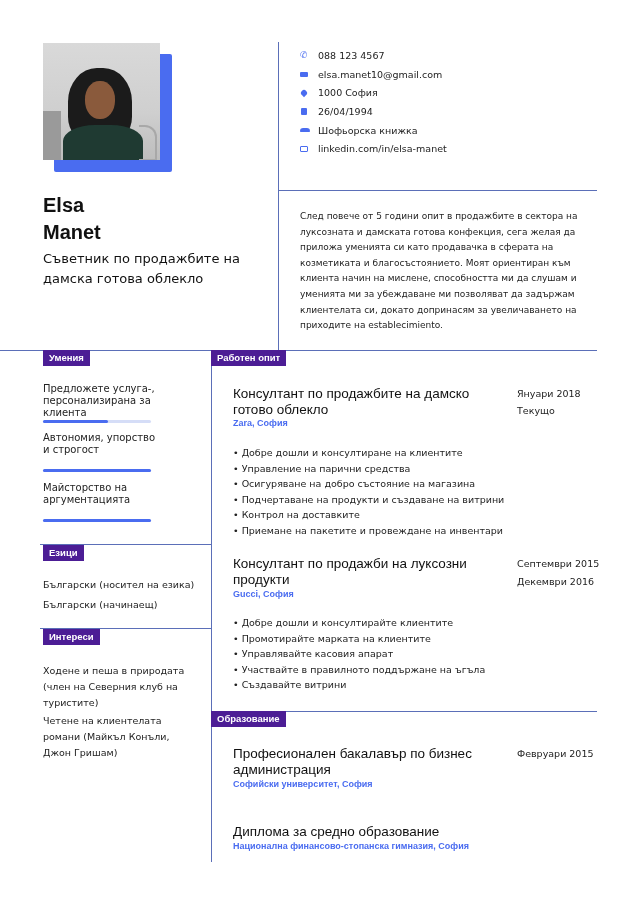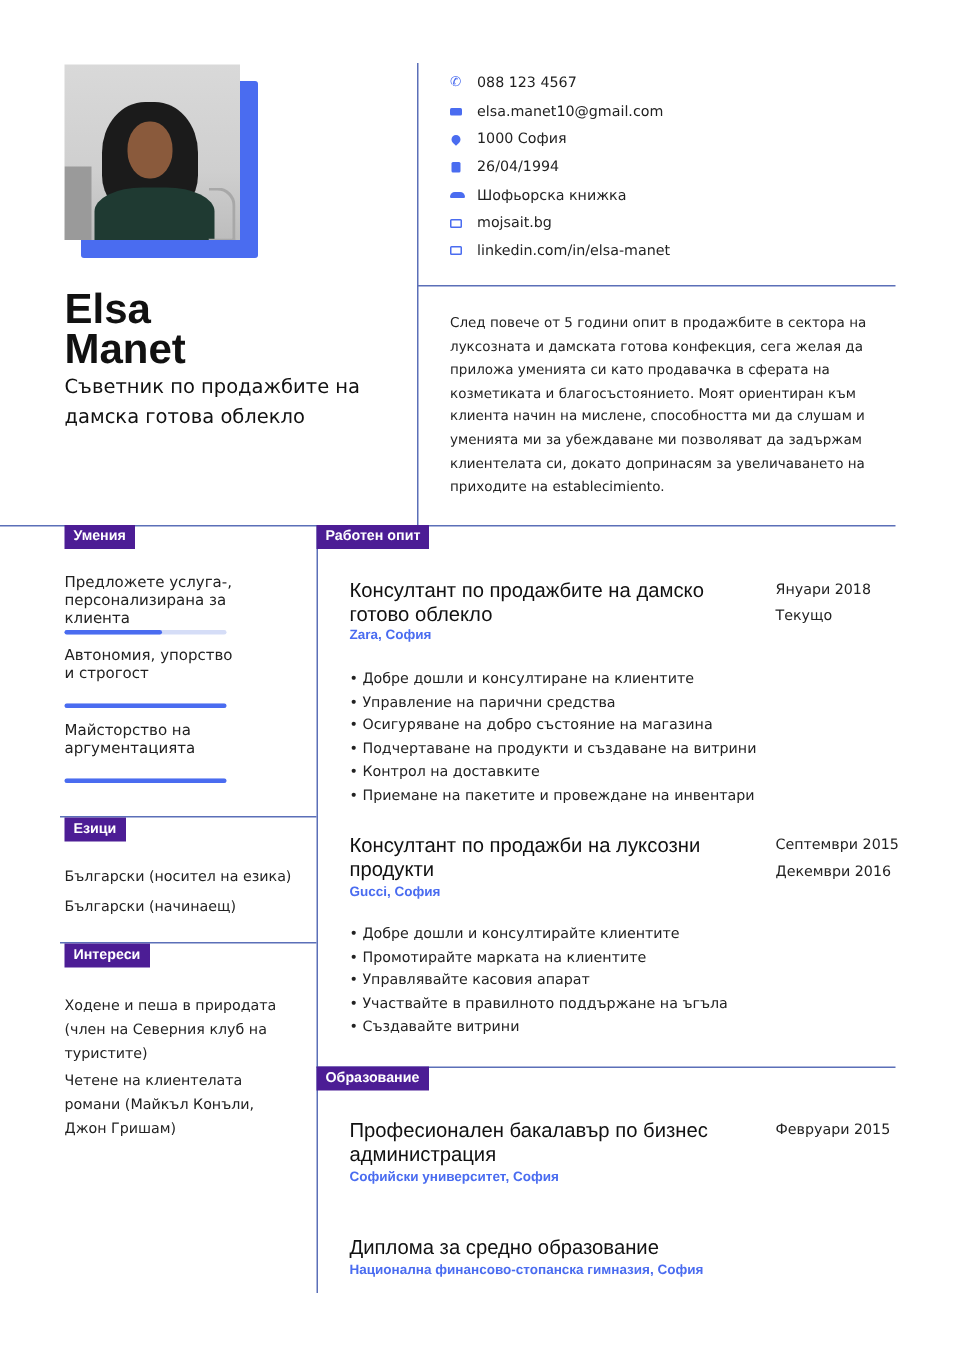--- a/index.html
+++ b/index.html
@@ -11,21 +11,21 @@
   
   .photo-accent { position: absolute; left: 54px; top: 54px; width: 118px; height: 118px; background: #4a6cf0; border-radius: 2px; }
   .photo { position: absolute; left: 43px; top: 43px; width: 117px; height: 117px; background: linear-gradient(180deg, #d9d9d9 0%, #cfcfcf 60%, #bdbdbd 100%); overflow: hidden; }
   .photo .laptop { position: absolute; left: 0; top: 68px; width: 18px; height: 50px; background: #9a9a9a; }
   .photo .hair { position: absolute; left: 25px; top: 25px; width: 64px; height: 75px; background: #1b1b1b; border-radius: 45% 45% 35% 35%; }
   .photo .face { position: absolute; left: 42px; top: 38px; width: 30px; height: 38px; background: #8a5a3c; border-radius: 48%; }
   .photo .shirt { position: absolute; left: 20px; top: 82px; width: 80px; height: 40px; background: #1f3a32; border-radius: 40% 40% 0 0; }
   .photo .chair { position: absolute; left: 96px; top: 82px; width: 18px; height: 36px; border: 2px solid #a8a8a8; border-left: none; border-radius: 0 12px 0 0; }
 
   
-  .name { position: absolute; left: 43px; top: 192px; font-family: "Liberation Sans", sans-serif; font-weight: bold; font-size: 28px; line-height: 27px; color: #111; }
+  .name { position: absolute; left: 43px; top: 192px; font-family: "Liberation Sans", sans-serif; font-weight: bold; font-size: 20px; line-height: 27px; color: #111; }
   .title { position: absolute; left: 43px; top: 249px; width: 230px; font-size: 13px; line-height: 20px; color: #111; }
 
   
   .contacts { position: absolute; left: 300px; top: 46px; }
   .contact { display: flex; align-items: center; height: 18.7px; font-size: 9.5px; color: #222; }
   .contact .ic { width: 18px; color: #4a6cf0; font-size: 9px; display: inline-flex; align-items: center; }
   .ic-box { display: inline-block; width: 8px; height: 6px; border: 1.2px solid #4a6cf0; border-radius: 1px; }
   .ic-pin { display: inline-block; width: 6px; height: 6px; background: #4a6cf0; border-radius: 50% 50% 50% 0; transform: rotate(-45deg); margin-left: 1px; }
   .ic-env { display: inline-block; width: 8px; height: 5px; background: #4a6cf0; border-radius: 1px; }
   .ic-cal { display: inline-block; width: 6px; height: 7px; background: #4a6cf0; border-radius: 1px; margin-left: 1px; }
@@ -102,26 +102,20 @@
   <div class="contact">
     <span class="ic">
         <span class="ic-car"></span>
       </span>
     <span>Шофьорска книжка</span>
   </div>
   <div class="contact">
     <span class="ic">
         <span class="ic-box"></span>
       </span>
-    <span>mojsait.bg</span>
-  </div>
-  <div class="contact">
-    <span class="ic">
-        <span class="ic-box"></span>
-      </span>
     <span>linkedin.com/in/elsa-manet</span>
   </div>
 </div>
 
 <div class="summary">След повече от 5 години опит в продажбите в сектора на луксозната и дамската готова конфекция, сега желая да приложа уменията си като продавачка в сферата на козметиката и благосъстоянието. Моят ориентиран към клиента начин на мислене, способността ми да слушам и уменията ми за убеждаване ми позволяват да задържам клиентелата си, докато допринасям за увеличаването на приходите на establecimiento.</div>
 
 <div class="tag" style="left:43px; top:350px;">Умения</div>
 
 <div class="skill" style="top:383px; width:150px;">Предложете услуга-, персонализирана за клиента</div>
 <div class="bar" style="top:420px;">

